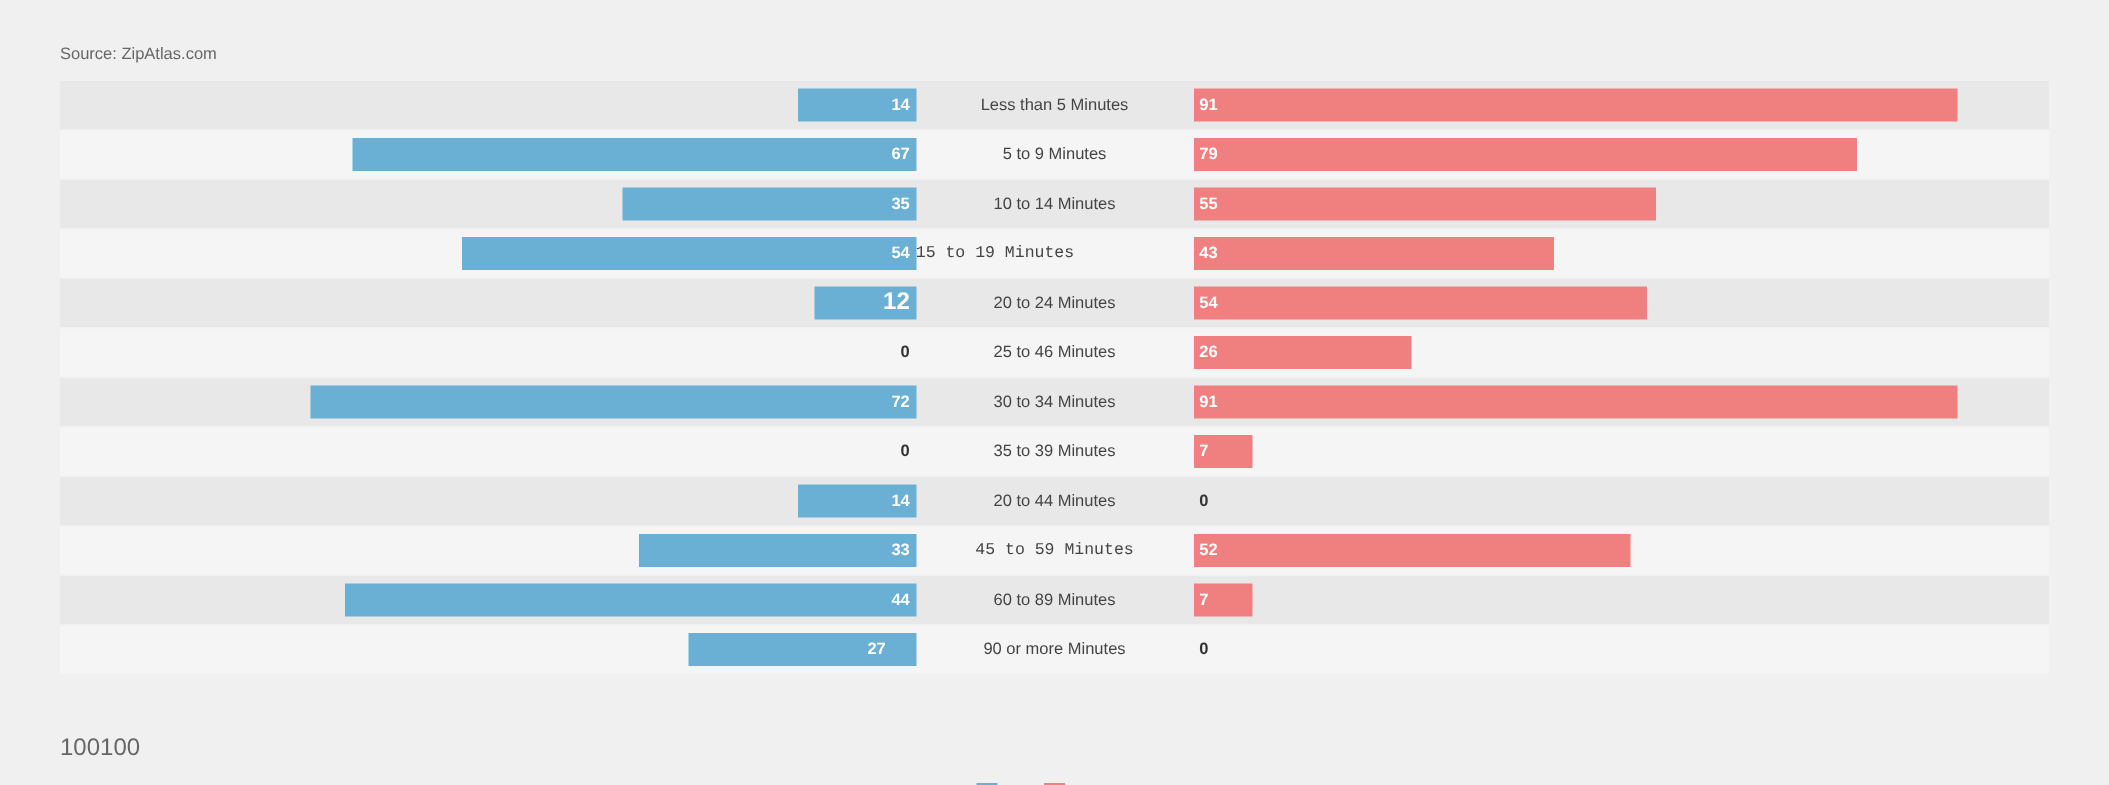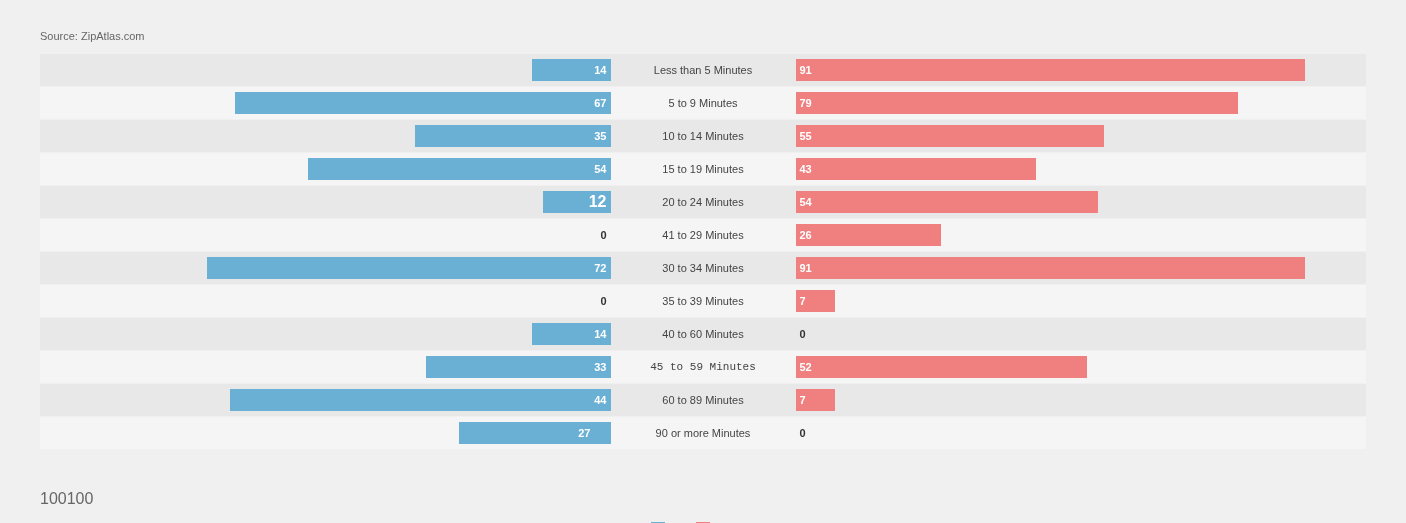--- a/index.html
+++ b/index.html
@@ -150,21 +150,21 @@
     <div class="right-bar-area" style="position:relative; height:100%; display:flex; align-items:center; width:600px;">
       <div class="female-bar" style="width:308px; height:22px; background:#f08080; position:absolute; left:0;"></div>
       <span class="female-val" style="position:absolute; font-size:11px; font-weight:bold; left: 4px; color:white;">55</span>
     </div>
   </div>
       <div class="full-row">
     <div class="left-bar-area" style="position:relative; height:100%; display:flex; align-items:center; width:600px;">
       <div class="male-bar" style="width:302.40000000000003px; height:22px; background:#6ab0d4; position:absolute; right:0;"></div>
       <span class="male-val" style="position:absolute; font-size:11px; font-weight:bold; right: 4px; color:white;">54</span>
     </div>
-    <div class="center-label" style="width:185px; text-align:center; font-size:11px; color:#444; flex-shrink:0;">15 to 19 Minutes</div>
+    <div class="center-label" style="width:185px; text-align:left; font-size:11px; color:#444; flex-shrink:0;font-family:Liberation Mono, monospace;">15 to 19 Minutes</div>
     <div class="right-bar-area" style="position:relative; height:100%; display:flex; align-items:center; width:600px;">
       <div class="female-bar" style="width:240.79999999999998px; height:22px; background:#f08080; position:absolute; left:0;"></div>
       <span class="female-val" style="position:absolute; font-size:11px; font-weight:bold; left: 4px; color:white;">43</span>
     </div>
   </div>
       <div class="full-row">
     <div class="left-bar-area" style="position:relative; height:100%; display:flex; align-items:center; width:600px;">
       <div class="male-bar" style="width:67.2px; height:22px; background:#6ab0d4; position:absolute; right:0;"></div>
       <span class="male-val" style="position:absolute; font-size:16px; font-weight:bold; right: 4px; color:white;">12</span>
     </div>
@@ -172,21 +172,21 @@
     <div class="right-bar-area" style="position:relative; height:100%; display:flex; align-items:center; width:600px;">
       <div class="female-bar" style="width:302.40000000000003px; height:22px; background:#f08080; position:absolute; left:0;"></div>
       <span class="female-val" style="position:absolute; font-size:11px; font-weight:bold; left: 4px; color:white;">54</span>
     </div>
   </div>
       <div class="full-row">
     <div class="left-bar-area" style="position:relative; height:100%; display:flex; align-items:center; width:600px;">
 
       <span class="male-val" style="position:absolute; font-size:11px; font-weight:bold; right: 4px; color:#333;">0</span>
     </div>
-    <div class="center-label" style="width:185px; text-align:center; font-size:11px; color:#444; flex-shrink:0;">41 to 29 Minutes</div>
+    <div class="center-label" style="width:185px; text-align:center; font-size:11px; color:#444; flex-shrink:0;">25 to 46 Minutes</div>
     <div class="right-bar-area" style="position:relative; height:100%; display:flex; align-items:center; width:600px;">
       <div class="female-bar" style="width:145.6px; height:22px; background:#f08080; position:absolute; left:0;"></div>
       <span class="female-val" style="position:absolute; font-size:11px; font-weight:bold; left: 4px; color:white;">26</span>
     </div>
   </div>
       <div class="full-row">
     <div class="left-bar-area" style="position:relative; height:100%; display:flex; align-items:center; width:600px;">
       <div class="male-bar" style="width:403.2px; height:22px; background:#6ab0d4; position:absolute; right:0;"></div>
       <span class="male-val" style="position:absolute; font-size:11px; font-weight:bold; right: 4px; color:white;">72</span>
     </div>
@@ -205,21 +205,21 @@
     <div class="right-bar-area" style="position:relative; height:100%; display:flex; align-items:center; width:600px;">
       <div class="female-bar" style="width:39.2px; height:22px; background:#f08080; position:absolute; left:0;"></div>
       <span class="female-val" style="position:absolute; font-size:11px; font-weight:bold; left: 4px; color:white;">7</span>
     </div>
   </div>
       <div class="full-row">
     <div class="left-bar-area" style="position:relative; height:100%; display:flex; align-items:center; width:600px;">
       <div class="male-bar" style="width:78.4px; height:22px; background:#6ab0d4; position:absolute; right:0;"></div>
       <span class="male-val" style="position:absolute; font-size:11px; font-weight:bold; right: 4px; color:white;">14</span>
     </div>
-    <div class="center-label" style="width:185px; text-align:center; font-size:11px; color:#444; flex-shrink:0;">40 to 60 Minutes</div>
+    <div class="center-label" style="width:185px; text-align:center; font-size:11px; color:#444; flex-shrink:0;">20 to 44 Minutes</div>
     <div class="right-bar-area" style="position:relative; height:100%; display:flex; align-items:center; width:600px;">
 
       <span class="female-val" style="position:absolute; font-size:11px; font-weight:bold; left: 4px; color:#333;">0</span>
     </div>
   </div>
       <div class="full-row">
     <div class="left-bar-area" style="position:relative; height:100%; display:flex; align-items:center; width:600px;">
       <div class="male-bar" style="width:184.8px; height:22px; background:#6ab0d4; position:absolute; right:0;"></div>
       <span class="male-val" style="position:absolute; font-size:11px; font-weight:bold; right: 4px; color:white;">33</span>
     </div>

